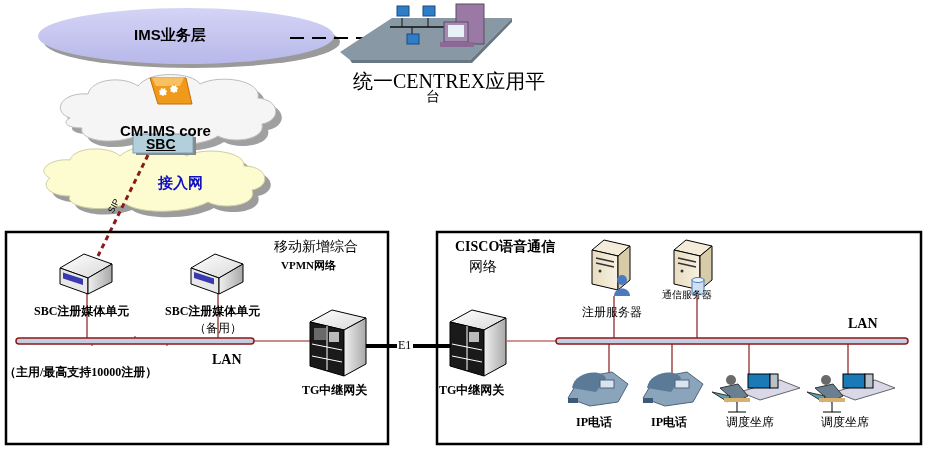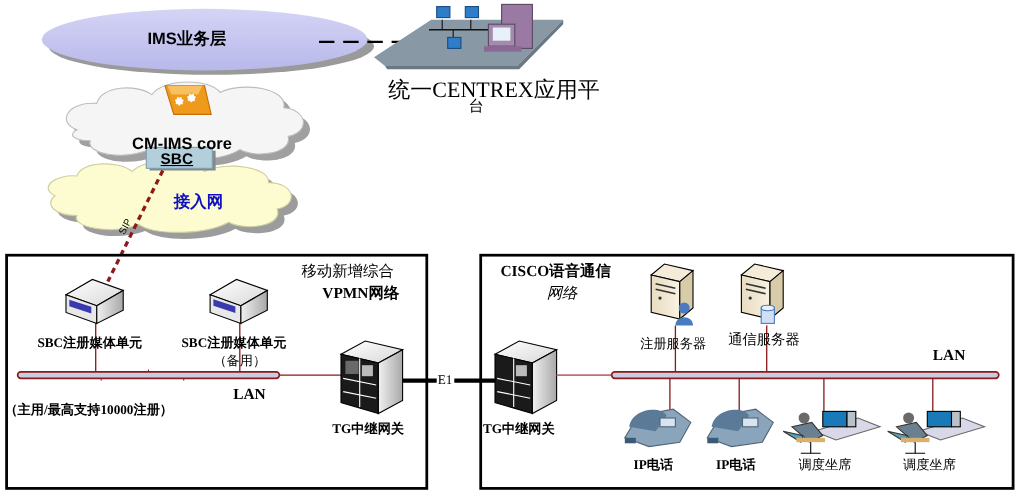--- a/index.html
+++ b/index.html
@@ -202,32 +202,32 @@
 
 <div class="lbl sans bold" style="left:134px;top:26px;font-size:15px;text-align:right;">IMS业务层</div>
 <div class="lbl serif" style="left:353px;top:68px;font-size:20px;">统一CENTREX应用平</div>
 <div class="lbl serif" style="left:426px;top:88px;font-size:14px;">台</div>
 <div class="lbl sans bold" style="left:120px;top:122px;font-size:15px;">CM-IMS core</div>
 <div class="lbl sans bold" style="left:146px;top:136px;font-size:14px;text-decoration:underline;">SBC</div>
 <div class="lbl sans bold" style="left:142px;top:174px;font-size:15px;color:#1010c0;margin-left:16px;">接入网</div>
 <div class="lbl sans" style="left:106px;top:210px;font-size:9px;transform:rotate(-62deg);transform-origin:left top;">SIP</div>
 
 <div class="lbl serif" style="left:274px;top:238px;font-size:14px;">移动新增综合</div>
-<div class="lbl serif bold" style="left:293px;top:258px;font-size:14px;">VPMN网络</div>
+<div class="lbl serif bold" style="left:281px;top:258px;font-size:11px;">VPMN网络</div>
 <div class="lbl serif bold" style="left:34px;top:303px;font-size:12px;">SBC注册媒体单元</div>
 <div class="lbl serif bold" style="left:4px;top:320px;font-size:12px;margin-top:44px;">（主用/最高支持10000注册）</div>
 <div class="lbl serif bold" style="left:165px;top:303px;font-size:12px;">SBC注册媒体单元</div>
 <div class="lbl serif" style="left:194px;top:320px;font-size:12px;">（备用）</div>
 <div class="lbl serif bold" style="left:212px;top:352px;font-size:14px;">LAN</div>
 <div class="lbl serif bold" style="left:302px;top:382px;font-size:12px;">TG中继网关</div>
 
 <div class="lbl serif" style="left:398px;top:338px;font-size:12px;">E1</div>
 
 <div class="lbl serif bold" style="left:455px;top:238px;font-size:14px;">CISCO语音通信</div>
-<div class="lbl serif" style="left:497px;top:258px;font-size:14px;font-style:italic;">网络</div>
+<div class="lbl serif" style="left:469px;top:258px;font-size:14px;">网络</div>
 <div class="lbl serif bold" style="left:439px;top:382px;font-size:12px;">TG中继网关</div>
 <div class="lbl serif" style="left:582px;top:304px;font-size:12px;">注册服务器</div>
-<div class="lbl serif" style="left:662px;top:300px;font-size:13px;font-family:Liberation Mono, monospace;">通信服务器</div>
+<div class="lbl serif" style="left:662px;top:288px;font-size:10px;font-family:Liberation Mono, monospace;">通信服务器</div>
 <div class="lbl serif bold" style="left:848px;top:316px;font-size:14px;">LAN</div>
 <div class="lbl serif bold" style="left:576px;top:414px;font-size:12px;">IP电话</div>
 <div class="lbl serif bold" style="left:651px;top:414px;font-size:12px;">IP电话</div>
 <div class="lbl serif" style="left:726px;top:414px;font-size:12px;">调度坐席</div>
 <div class="lbl serif" style="left:821px;top:414px;font-size:12px;">调度坐席</div>
 
 </body></html>

